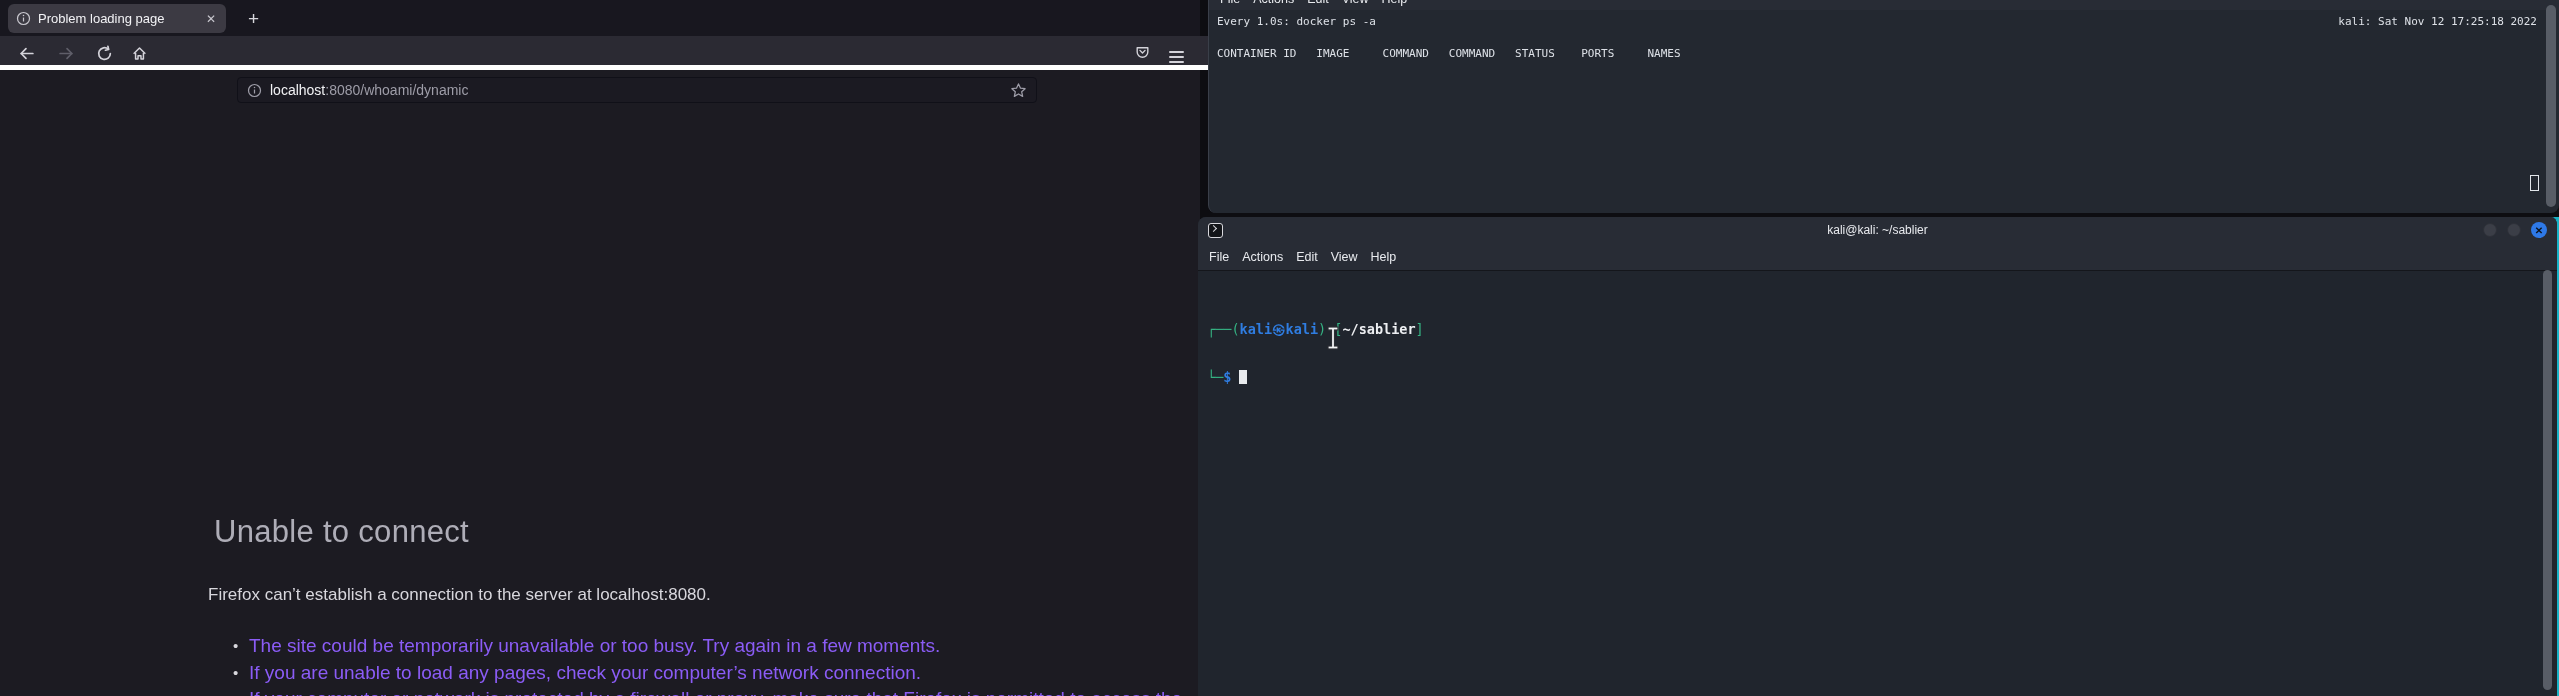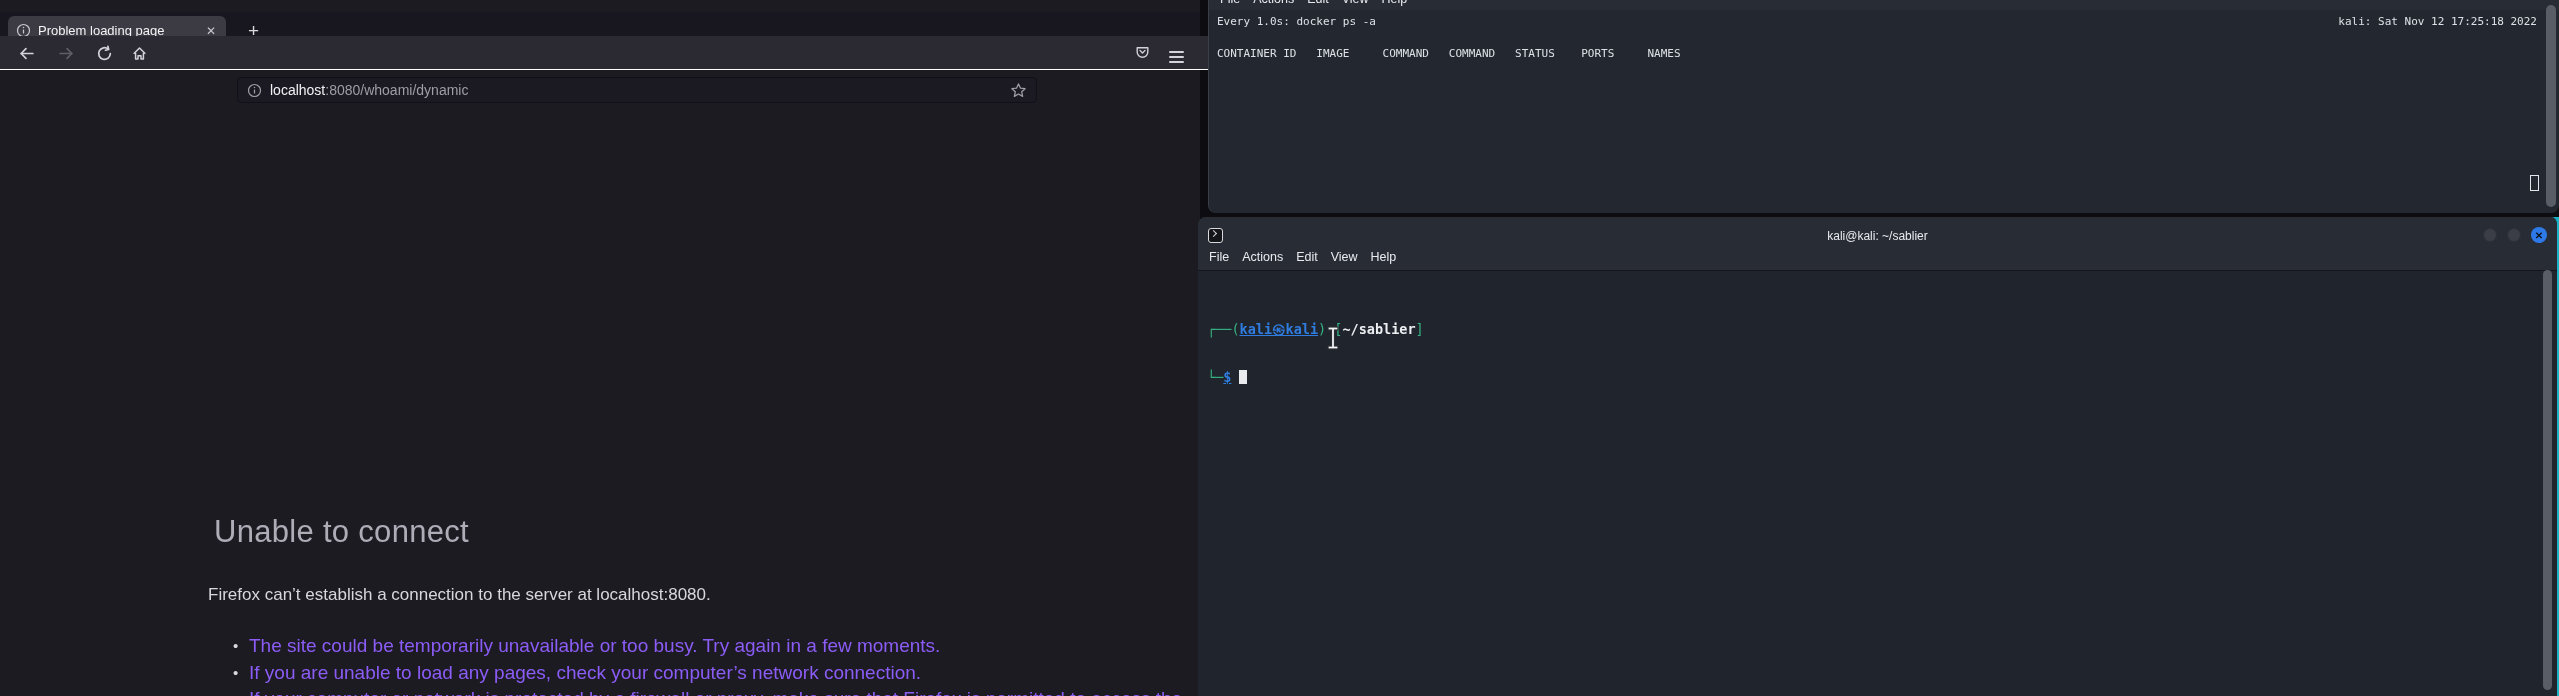--- a/index.html
+++ b/index.html
@@ -2,29 +2,29 @@
 <html><head>
 <meta charset="utf-8">
 <style>
   * { margin:0; padding:0; box-sizing:border-box; }
   html,body { width:2559px; height:696px; overflow:hidden; background:#0d0d11;
               font-family:"Liberation Sans", sans-serif; }
   .abs { position:absolute; }
 
   
   #firefox { left:0; top:0; width:1200px; height:696px; background:#1c1b22; }
-  #tabbar { left:0; top:12px; width:1200px; height:36px; background:#18171f; }
+  #tabbar { left:0; top:0; width:1200px; height:36px; background:#18171f; }
   #tab { left:8px; top:4px; width:218px; height:29px; background:#3c3a43; border-radius:6px;
          display:flex; align-items:center; padding:0 8px; color:#f3f3f6; }
   #tab .tab-label { font-size:13px; margin-left:7px; flex:1; white-space:nowrap; overflow:hidden; }
   #tab .tab-close { font-size:12px; color:#c9c8cf; padding:0 2px; }
   #newtab { left:241px; top:7px; width:25px; height:24px; color:#d7d7dc; font-size:19px;
             display:flex; align-items:center; justify-content:center; border-radius:4px; }
   #navbar { left:0; top:36px; width:1372px; height:34px; background:#2b2a33;
-            border-bottom:1px solid #ffffff;text-decoration:underline; }
+            border-bottom:5px solid #ffffff;text-decoration:underline; }
   .navicon { position:absolute; top:9px; width:17px; height:17px; color:#d4d3da; }
   .navicon.disabled { color:#5f5e69; }
   #urlbar { left:237px; top:41px; width:800px; height:26px; background:#1b1a22;
             border-radius:4px; display:flex; align-items:center; padding:0 9px;
             border:1px solid #101018; }
   #urlbar .url-text { font-size:14px; margin-left:8px; flex:1; white-space:nowrap; }
   #urlbar .url-domain { color:#f2f2f5; }
   #urlbar .url-rest { color:#9e9da8; }
   .icon-svg { display:block; }
   #hamburger span { display:block; width:15px; height:1.8px; background:#d4d3da; margin:3.2px 0; border-radius:1px; }
@@ -54,36 +54,36 @@
   #topterm-cursor { left:1321px; top:175px; width:9px; height:16px; border:1px solid #e2e6eb; }
   #topterm-scroll { right:3px; top:5px; width:10px; height:202px; }
 
   
   #cyan-notch { left:2544px; top:217px; width:15px; height:20px; background:#18b3c7; z-index:4; }
 
   
   #botterm { left:1198px; top:217px; width:1361px; height:479px; background:#20252d;
              border-radius:8px 8px 0 0; z-index:5; border-right:2.5px solid #18b3c7; overflow:hidden; }
   #bt-titlebar { position:absolute; left:0; top:0; width:100%; height:26px; background:#282c35;
-                 display:flex; align-items:flex-end; padding:0 10px; }
+                 display:flex; align-items:center; padding:0 10px; }
   #bt-title { position:absolute; left:0; right:0; text-align:center; font-size:12px; color:#e9ebef; }
   #term-ico { width:15px; height:15px; border:1.5px solid #d9d9de; border-radius:3px;
               background:#131519; position:relative; }
   #term-ico::after { content:""; position:absolute; left:2px; top:2px; width:4px; height:4px;
                      border-left:1.5px solid #d9d9de; border-bottom:1.5px solid #d9d9de;
                      transform:rotate(-135deg); }
   #bt-buttons { margin-left:auto; display:flex; align-items:center; gap:10px; z-index:2; }
   .win-circ { width:14px; height:14px; border-radius:50%; background:#3b3e47; border:1px solid #2d3038; }
   #bt-close { width:16px; height:16px; border-radius:50%; background:#2e79e8; color:#0c1118;
               font-size:10px; font-weight:bold; display:flex; align-items:center; justify-content:center; }
   #bt-menubar { position:absolute; left:0; top:26px; width:100%; height:28px; background:#282c35;
                 border-bottom:1px solid #14161b; display:flex; align-items:center; padding-left:11px; }
   #bt-body { position:absolute; left:9px; top:72px; font-size:13.5px; line-height:16px; white-space:pre; }
   .p-green { color:#35b383; }
-  .p-blue  { color:#2f7de1; font-weight:bold;text-decoration:underline; }
+  .p-blue  { color:#2f7de1; font-weight:bold; }
   .p-path  { color:#eceef1; font-weight:bold;margin-top:44px; }
   #block-cursor { display:inline-block; width:8px; height:14px; background:#e9ebee;
                   vertical-align:-2px; margin-left:8px; }
   #bt-scroll { right:5px; top:53px; width:9px; height:420px; }
   #ibeam { left:1326px; top:326px; z-index:9; }
 </style>
 </head>
 <body>
 
 <div id="firefox" class="abs">

